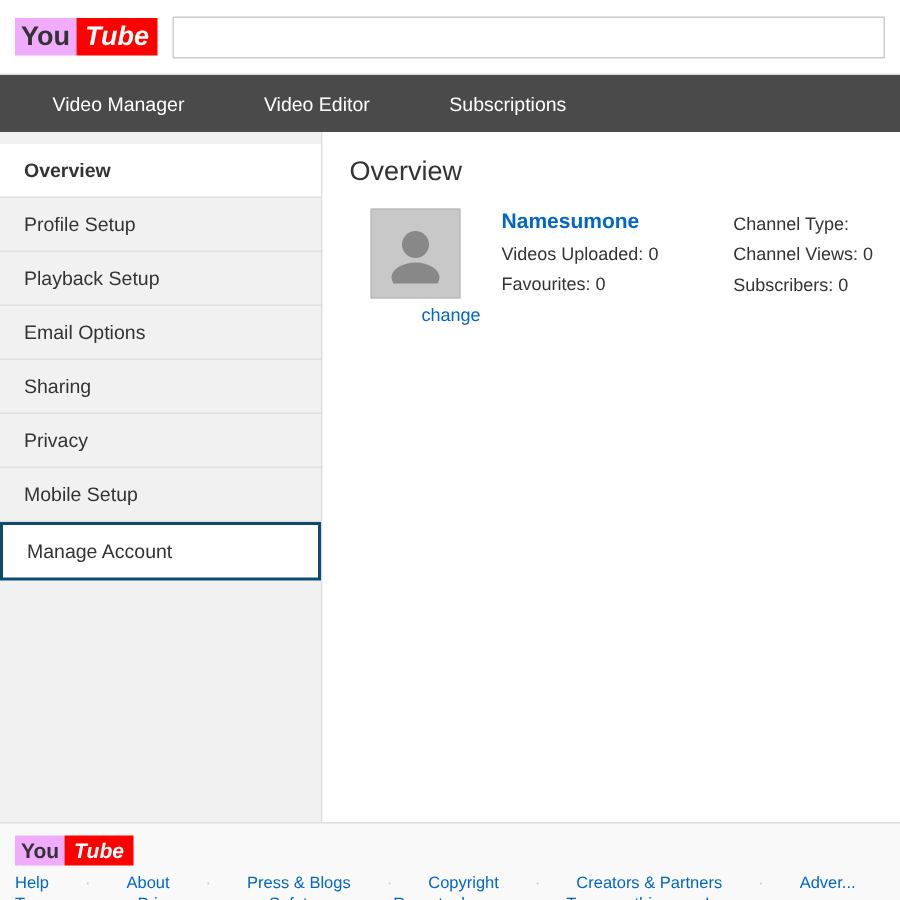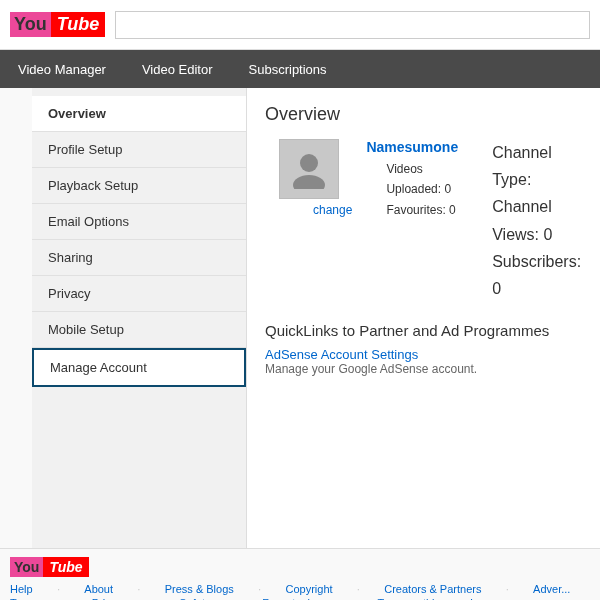--- a/index.html
+++ b/index.html
@@ -1,51 +1,51 @@
 <!DOCTYPE html>
 <html><head>
   <meta charset="utf-8">
   <style>
     * { margin: 0; padding: 0; box-sizing: border-box; }
     body { font-family: Arial, sans-serif; font-size: 13px; background: #f9f9f9; width: 600px; height: 600px; overflow: hidden; }
 
     
     #header { display: flex; align-items: center; background: #fff; border-bottom: 1px solid #ddd; padding: 6px 10px; height: 50px; }
     #youtube-logo { display: flex; align-items: center; margin-right: 10px; }
-    .logo-you { background: #ec4899; color: #333; font-size: 18px; font-weight: bold; padding: 2px 4px; }
+    .logo-you { background: #f0abfc; color: #333; font-size: 18px; font-weight: bold; padding: 2px 4px; }
     .logo-tube { background: #f00; color: #fff; font-size: 18px; font-weight: bold; padding: 2px 6px; border-radius: 0; font-style: italic; }
     #search-box { flex: 1; height: 28px; border: 1px solid #ccc; padding: 0 8px; font-size: 13px; }
 
     
     #navbar { background: #4a4a4a; display: flex; align-items: center; height: 38px; }
-    .nav-item { color: #fff; padding: 0 18px; height: 38px; display: flex; align-items: center; font-size: 13px; cursor: pointer; }
+    .nav-item { color: #fff; padding: 0 18px; height: 38px; display: flex; align-items: center; font-size: 13px; cursor: pointer; margin-left: 17px; }
 
     
-    #main { display: flex; height: 460px; padding-left: 32px; }
+    #main { display: flex; height: 460px; }
 
     
     #sidebar { width: 215px; background: #f1f1f1; border-right: 1px solid #ddd; flex-shrink: 0; padding-top: 8px; }
     .sidebar-item { padding: 10px 16px; cursor: pointer; color: #333; font-size: 13px; border-bottom: 1px solid #e0e0e0; }
     .sidebar-item.active { background: #fff; font-weight: bold; color: #333; }
     .sidebar-item.selected-box { border: 2px solid #0c4a6e; background: #fff; color: #333; }
 
     
     #content { flex: 1; padding: 16px 18px; background: #fff; overflow: hidden; }
     #content h2 { font-size: 18px; font-weight: normal; color: #333; margin-bottom: 14px; }
 
     
     .profile-section { display: flex; align-items: flex-start; gap: 14px; margin-bottom: 20px; }
     .avatar-container { display: flex; flex-direction: column; align-items: center; }
     .avatar { width: 60px; height: 60px; background: #c8c8c8; border: 1px solid #bbb; display: flex; align-items: center; justify-content: center; }
     .avatar svg { width: 40px; height: 40px; }
     .change-link { color: #06c; font-size: 12px; cursor: pointer; margin-top: 4px; text-align: center; margin-left: 48px; }
     .profile-info { flex: 1; }
     .username { color: #06c; font-weight: bold; font-size: 14px; margin-bottom: 4px; }
-    .profile-stats { font-size: 12px; color: #333; line-height: 1.7; margin-left: 20px; }
-    .channel-info { font-size: 16px; color: #333; line-height: 1.7; margin-left: 20px; }
+    .profile-stats { font-size: 12px; color: #333; line-height: 1.7; }
+    .channel-info { font-size: 12px; color: #333; line-height: 1.7; margin-left: 20px; }
 
     
     .quicklinks-title { font-size: 15px; color: #333; font-weight: normal; margin-bottom: 8px; }
     .quicklink-item { margin-bottom: 6px; }
     .quicklink-item a { color: #06c; font-size: 13px; cursor: pointer; }
     .quicklink-item p { color: #666; font-size: 12px; }
 
     
     #footer { background: #f9f9f9; border-top: 1px solid #ddd; padding: 8px 10px; height: 90px; }
     #footer-logo { display: flex; align-items: center; margin-bottom: 6px; }
@@ -107,27 +107,20 @@
       </div>
       <div class="channel-info">
         <span>Channel Type:</span><br>
         <span>Channel Views:</span>
         <span>0</span><br>
         <span>Subscribers:</span>
         <span>0</span>
       </div>
     </div>
 
-    <div class="quicklinks-section">
-      <div class="quicklinks-title">QuickLinks to Partner and Ad Programmes</div>
-      <div class="quicklink-item">
-        <a>AdSense Account Settings</a>
-        <p>Manage your Google AdSense account.</p>
-      </div>
-    </div>
   </div>
 </div>
 
 <div id="footer">
   <div id="footer-logo">
     <span class="logo-you" style="font-size:14px;">You</span>
       <span class="logo-tube" style="font-size:14px;">Tube</span>
   </div>
   <div class="footer-links-row">
     <span class="footer-link">Help</span>

